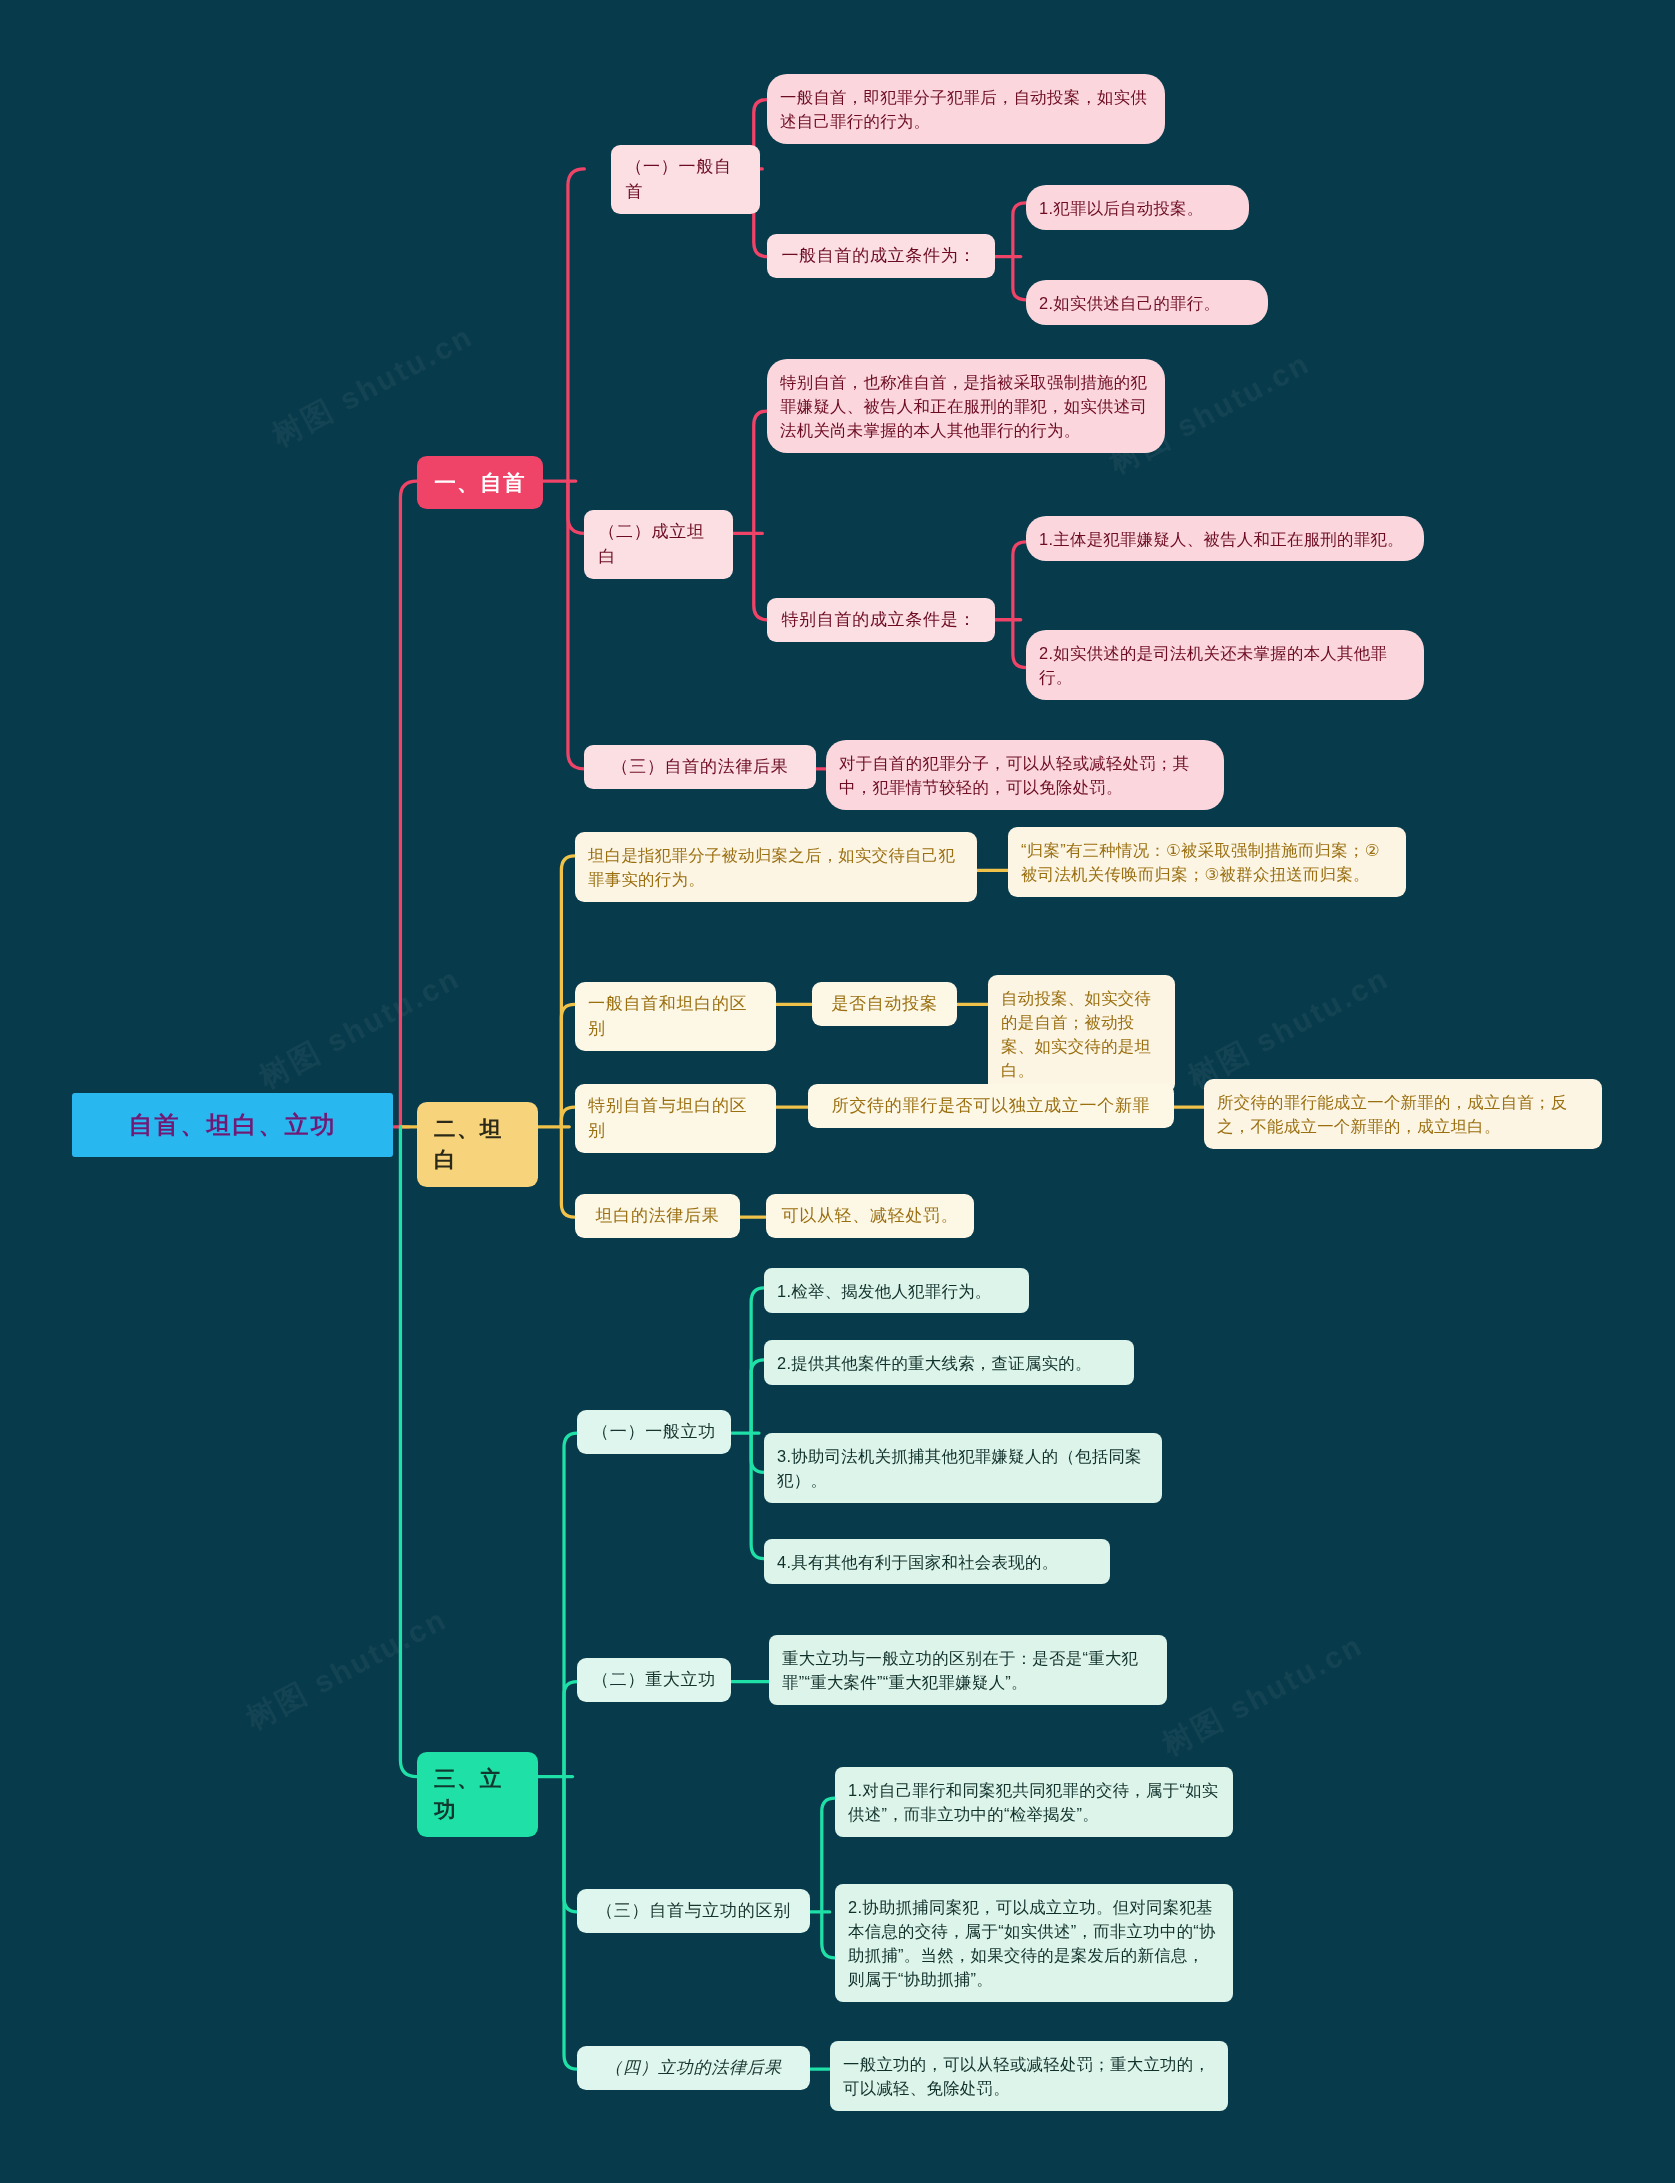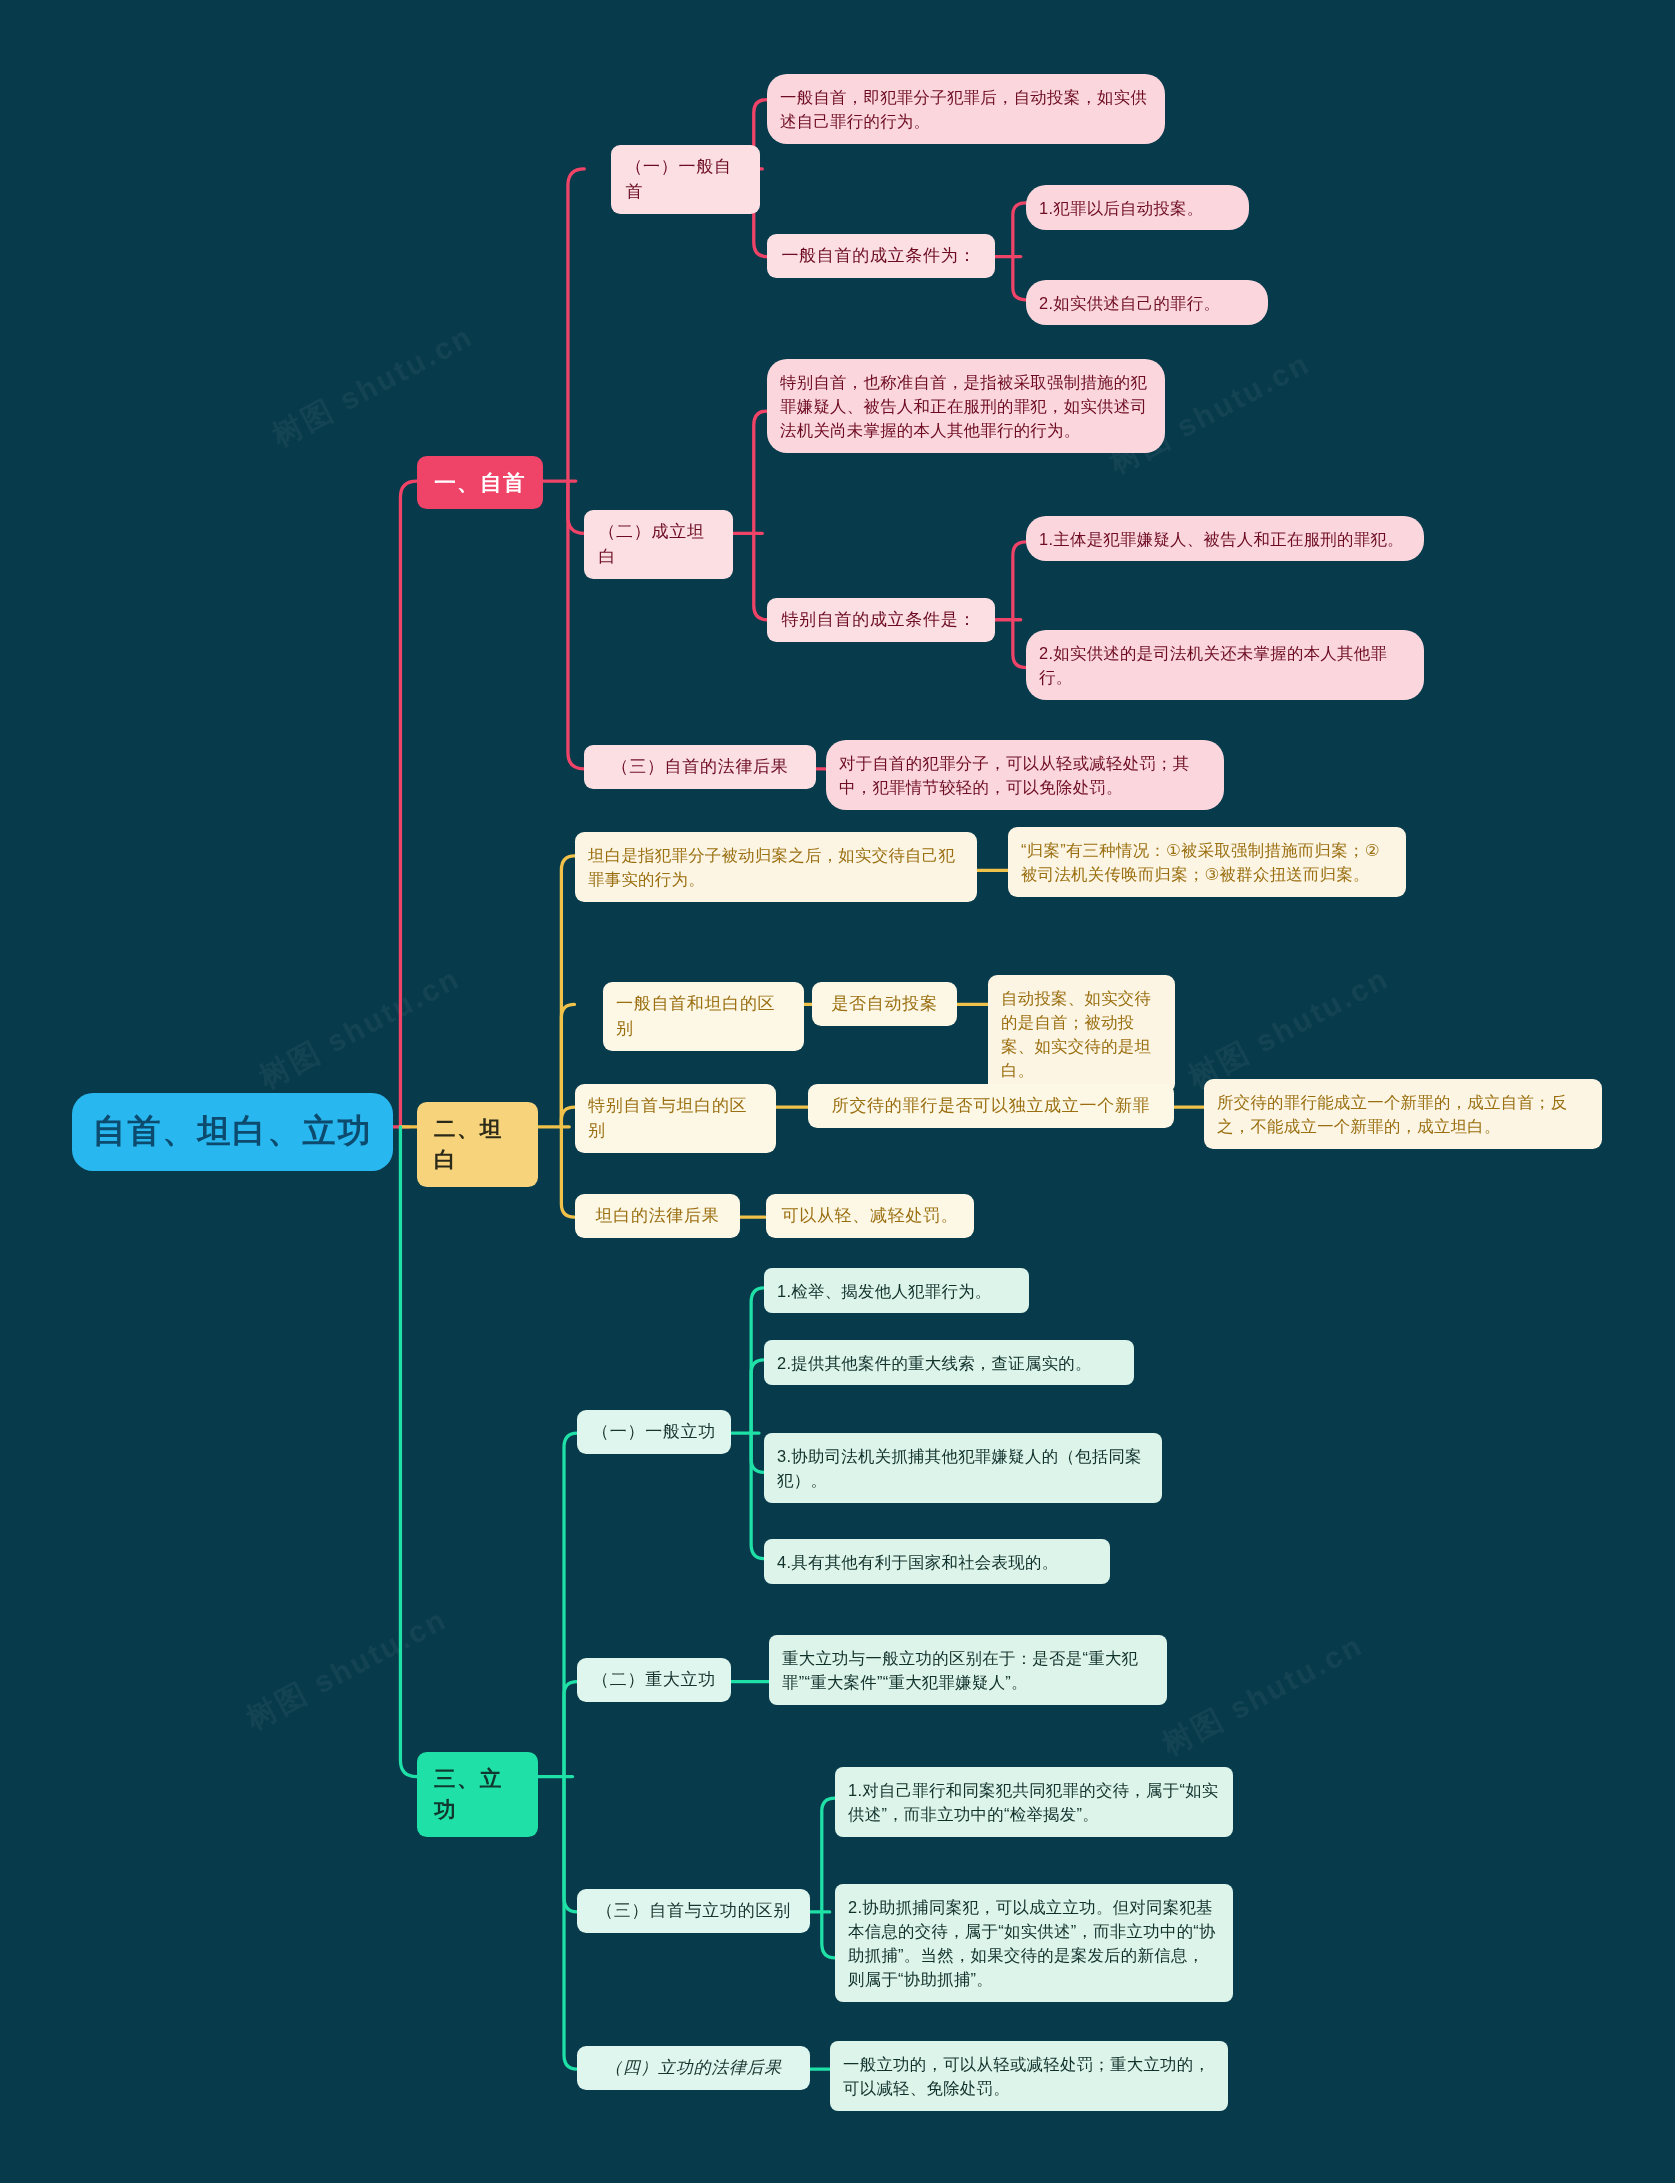--- a/index.html
+++ b/index.html
@@ -39,26 +39,26 @@
     position: absolute;
     border-radius: 9.2px;
     display: flex;
     align-items: center;
     line-height: 1.48;
     white-space: pre-wrap;
     word-break: break-all;
   }
   .root {
     background: #29b7ef;
-    color: #0c4a6e;
-    font-size: 33px;
+    color: #701a75;
+    font-size: 24px;
     font-weight: 700;
     letter-spacing: 2px;
     padding: 14.4px 19.6px;
-    border-radius: 21px;
+    border-radius: 3px;
   }
 
   
   .b1-main {
     background: #ef4368;
     color: #ffffff;
     font-size: 21.6px;
     font-weight: 700;
     letter-spacing: 1.3px;
     padding: 10.5px 17px;
@@ -240,21 +240,21 @@
 
   <div class="node b1-sub" style="left:584px; top:745px; width:232px; justify-content:center;">（三）自首的法律后果</div>
 
   <div class="node b1-leaf" style="left:826px; top:740px; width:398px;">对于自首的犯罪分子，可以从轻或减轻处罚；其中，犯罪情节较轻的，可以免除处罚。</div>
 
   <div class="node b2-main" style="left:417px; top:1102px; width:121px; justify-content:center;">二、坦白</div>
 
   <div class="node b2-leaf" style="left:575px; top:832px; width:402px;">坦白是指犯罪分子被动归案之后，如实交待自己犯罪事实的行为。</div>
   <div class="node b2-leaf" style="left:1008px; top:827px; width:398px;">“归案”有三种情况：①被采取强制措施而归案；②被司法机关传唤而归案；③被群众扭送而归案。</div>
 
-  <div class="node b2-sub" style="left:603px; top:982px; width:201px; justify-content:center;">一般自首和坦白的区别</div>
+  <div class="node b2-sub" style="left:575px; top:982px; width:201px; justify-content:center;border-radius:10px;">一般自首和坦白的区别</div>
   <div class="node b2-sub" style="left:812px; top:982px; width:145px; justify-content:center;">是否自动投案</div>
   <div class="node b2-leaf" style="left:988px; top:975px; width:187px;">自动投案、如实交待的是自首；被动投案、如实交待的是坦白。</div>
 
   <div class="node b2-sub" style="left:575px; top:1084px; width:201px; justify-content:center;">特别自首与坦白的区别</div>
   <div class="node b2-sub" style="left:808px; top:1084px; width:366px; justify-content:center;">所交待的罪行是否可以独立成立一个新罪</div>
   <div class="node b2-leaf" style="left:1204px; top:1079px; width:398px;">所交待的罪行能成立一个新罪的，成立自首；反之，不能成立一个新罪的，成立坦白。</div>
 
   <div class="node b2-sub" style="left:575px; top:1194px; width:165px; justify-content:center;">坦白的法律后果</div>
   <div class="node b2-sub" style="left:766px; top:1194px; width:208px; justify-content:center;">可以从轻、减轻处罚。</div>
 

